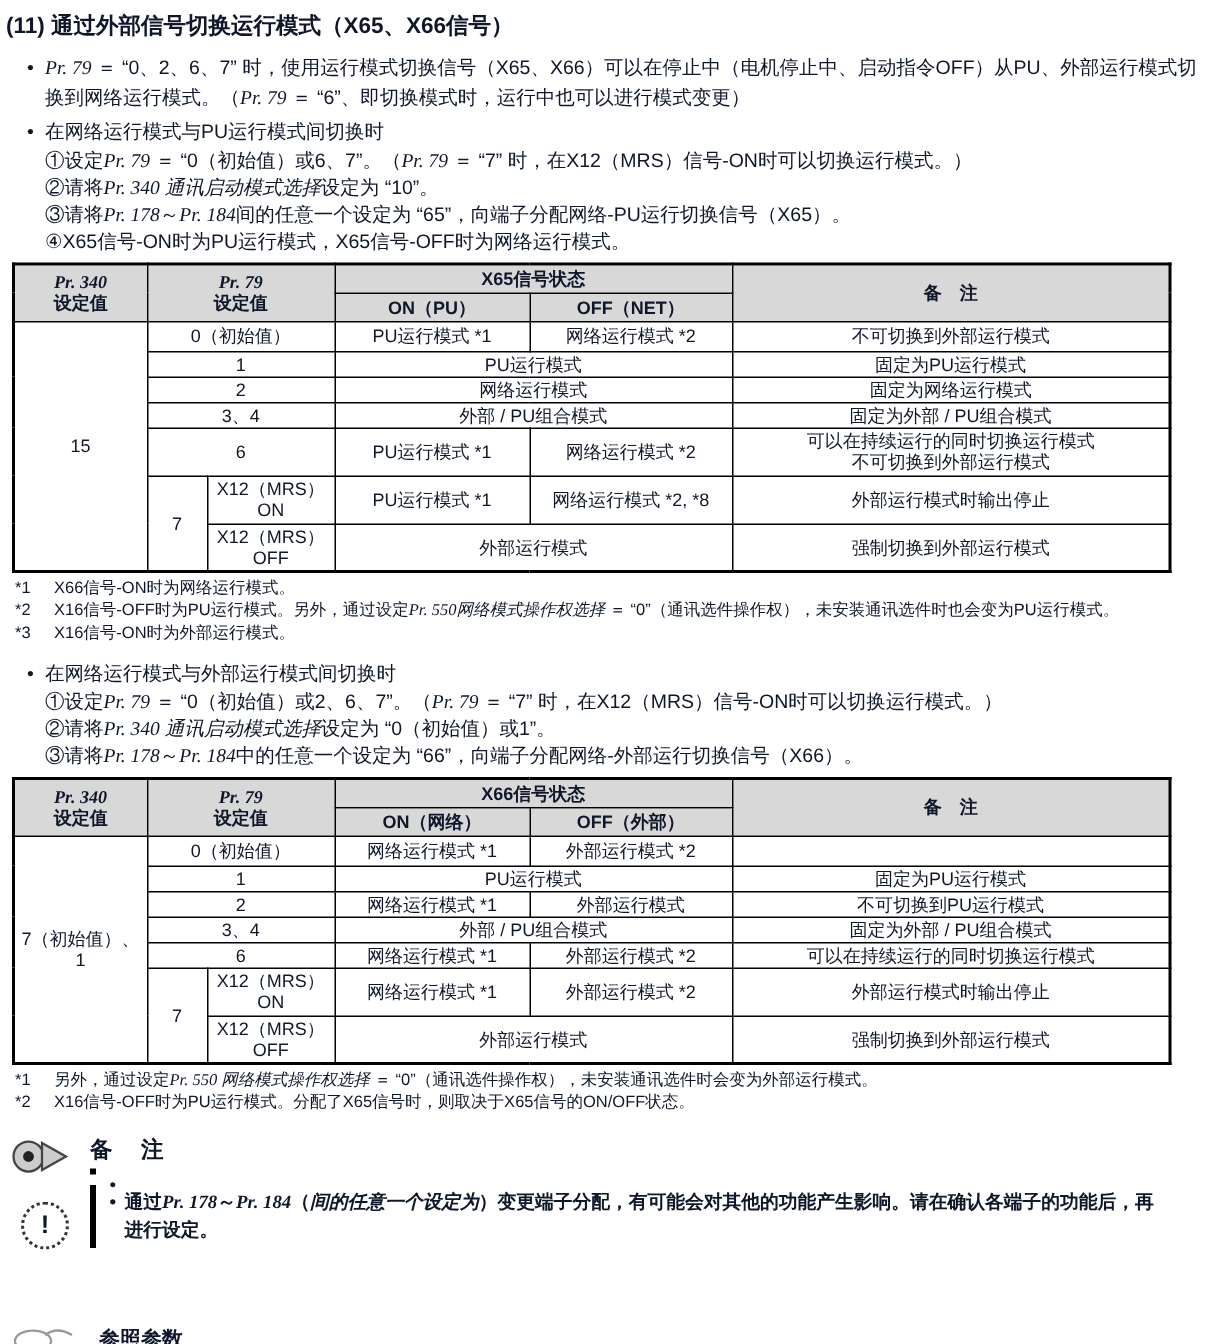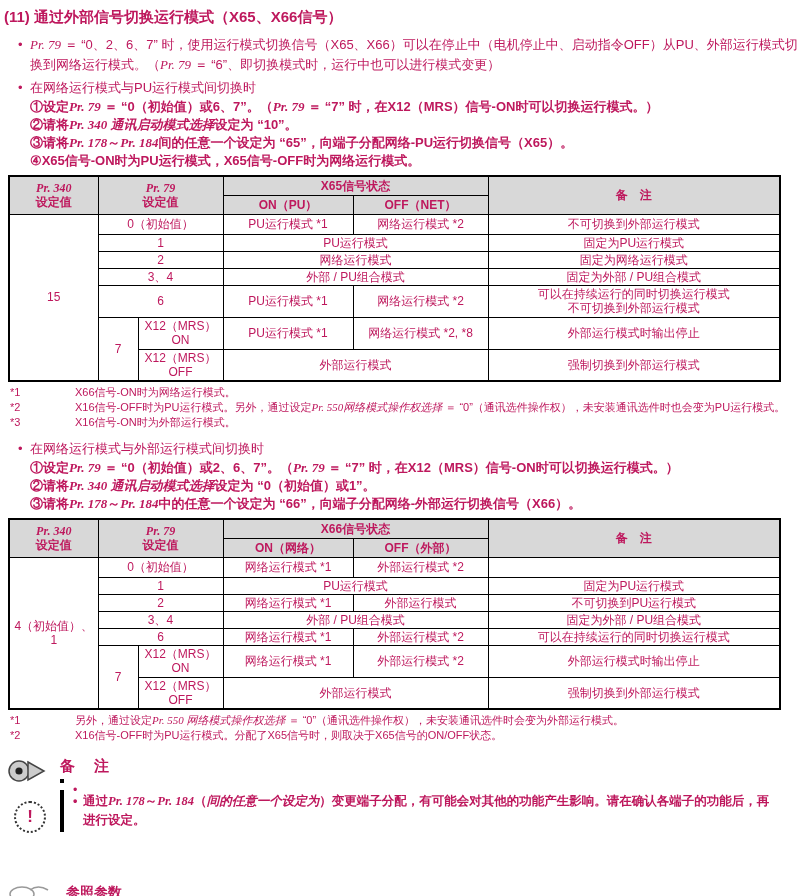--- a/index.html
+++ b/index.html
@@ -1,50 +1,50 @@
 <!DOCTYPE html>
 <html><head>
 <meta charset="utf-8">
 <style>
   html,body { margin:0; padding:0; background:#fff; }
   .page {
     position:relative; width:811px; height:896px; overflow:hidden;
-    background:#fff; color:#be185d;
+    background:#fff; color:#0f172a;
     font-family:"Liberation Sans", sans-serif;
   }
   i, .it { font-style:italic; font-family:"Liberation Serif", serif;text-align:center; }
 
   .title { font-size:15px; font-weight:bold; margin:8px 0 0 4px; }
 
   .bullet { position:relative; margin:8px 0 0 18px; width:775px;
             font-size:13px; line-height:20px; padding-left:12px; }
   .bullet .dot { position:absolute; left:0; top:0; }
 
   .sec-head { position:relative; margin:4px 0 0 18px; width:775px;
               font-size:13px; line-height:18px; padding-left:12px; }
   .sec-head .dot { position:absolute; left:0; top:0; }
 
-  .steps { margin:1px 0 0 30px; font-size:13px; line-height:18px; width:770px;font-weight:bold; }
+  .steps { margin:1px 0 0 30px; font-size:13px; line-height:18px; width:770px; }
   .step { white-space:nowrap; }
 
   table.ptable { border-collapse:collapse; table-layout:fixed; margin:5px 0 0 8px; border:2px solid #000; }
   table.ptable td { border:1px solid #000; font-size:12px; text-align:center;
                     padding:1px 3px; line-height:14px; vertical-align:middle; overflow:hidden; }
   td.hd { background:#d8d8d8; font-weight:bold; }
   td.rk { text-align:left; padding-left:6px; }
   td.emL { border-top:3px solid #000; border-bottom:3px solid #000; border-left:3px solid #000; }
   td.emR { border-top:3px solid #000; border-bottom:3px solid #000; border-right:3px solid #000; }
   tr.hr1 { height:19px; } tr.hr2 { height:19px; }
   tr.r20 { height:20px; } tr.r17 { height:17px; }
   tr.r32 { height:32px; }
 
   .fns { margin:3px 0 0 10px; font-size:11px; line-height:15px; }
   .fn-line { display:flex; width:790px; }
   .fn-mark { width:26px; flex:0 0 26px; }
-  .fn-text { flex:1;margin-left:39px; }
+  .fn-text { flex:1; }
 
   .note-block { display:flex; margin:14px 0 0 8px; }
   .note-icon-col { width:52px; flex:0 0 52px; display:flex; align-items:flex-start; justify-content:flex-start; padding-top:2px; }
   .note-title { font-size:15px; font-weight:bold; letter-spacing:2px; }
   .note-body { border-left:4px solid #000; margin-top:3px; padding:2px 0 2px 9px;
                font-size:12.5px; line-height:19px; width:700px; }
   .caution-body { font-weight:bold; }
   .nb-line { position:relative; padding-left:10px; }
   .nb-line .dot { position:absolute; left:0; top:0; }
 
@@ -202,21 +202,21 @@
         </td>
         <td class="hd" colspan="2">X66信号状态</td>
         <td class="hd" rowspan="2">备　注</td>
       </tr>
       <tr class="hr2">
         <td class="hd">ON（网络）</td>
         <td class="hd">OFF（外部）</td>
       </tr>
       <tr class="r20">
         <td rowspan="7">
-          <div>4（初始值）、</div>
+          <div>7（初始值）、</div>
           <div>1</div>
         </td>
         <td colspan="2">0（初始值）</td>
         <td class="emL">网络运行模式 *1</td>
         <td class="emR">外部运行模式 *2</td>
         <td class="rk"></td>
       </tr>
       <tr class="r17">
         <td colspan="2">1</td>
         <td colspan="2">PU运行模式</td>

